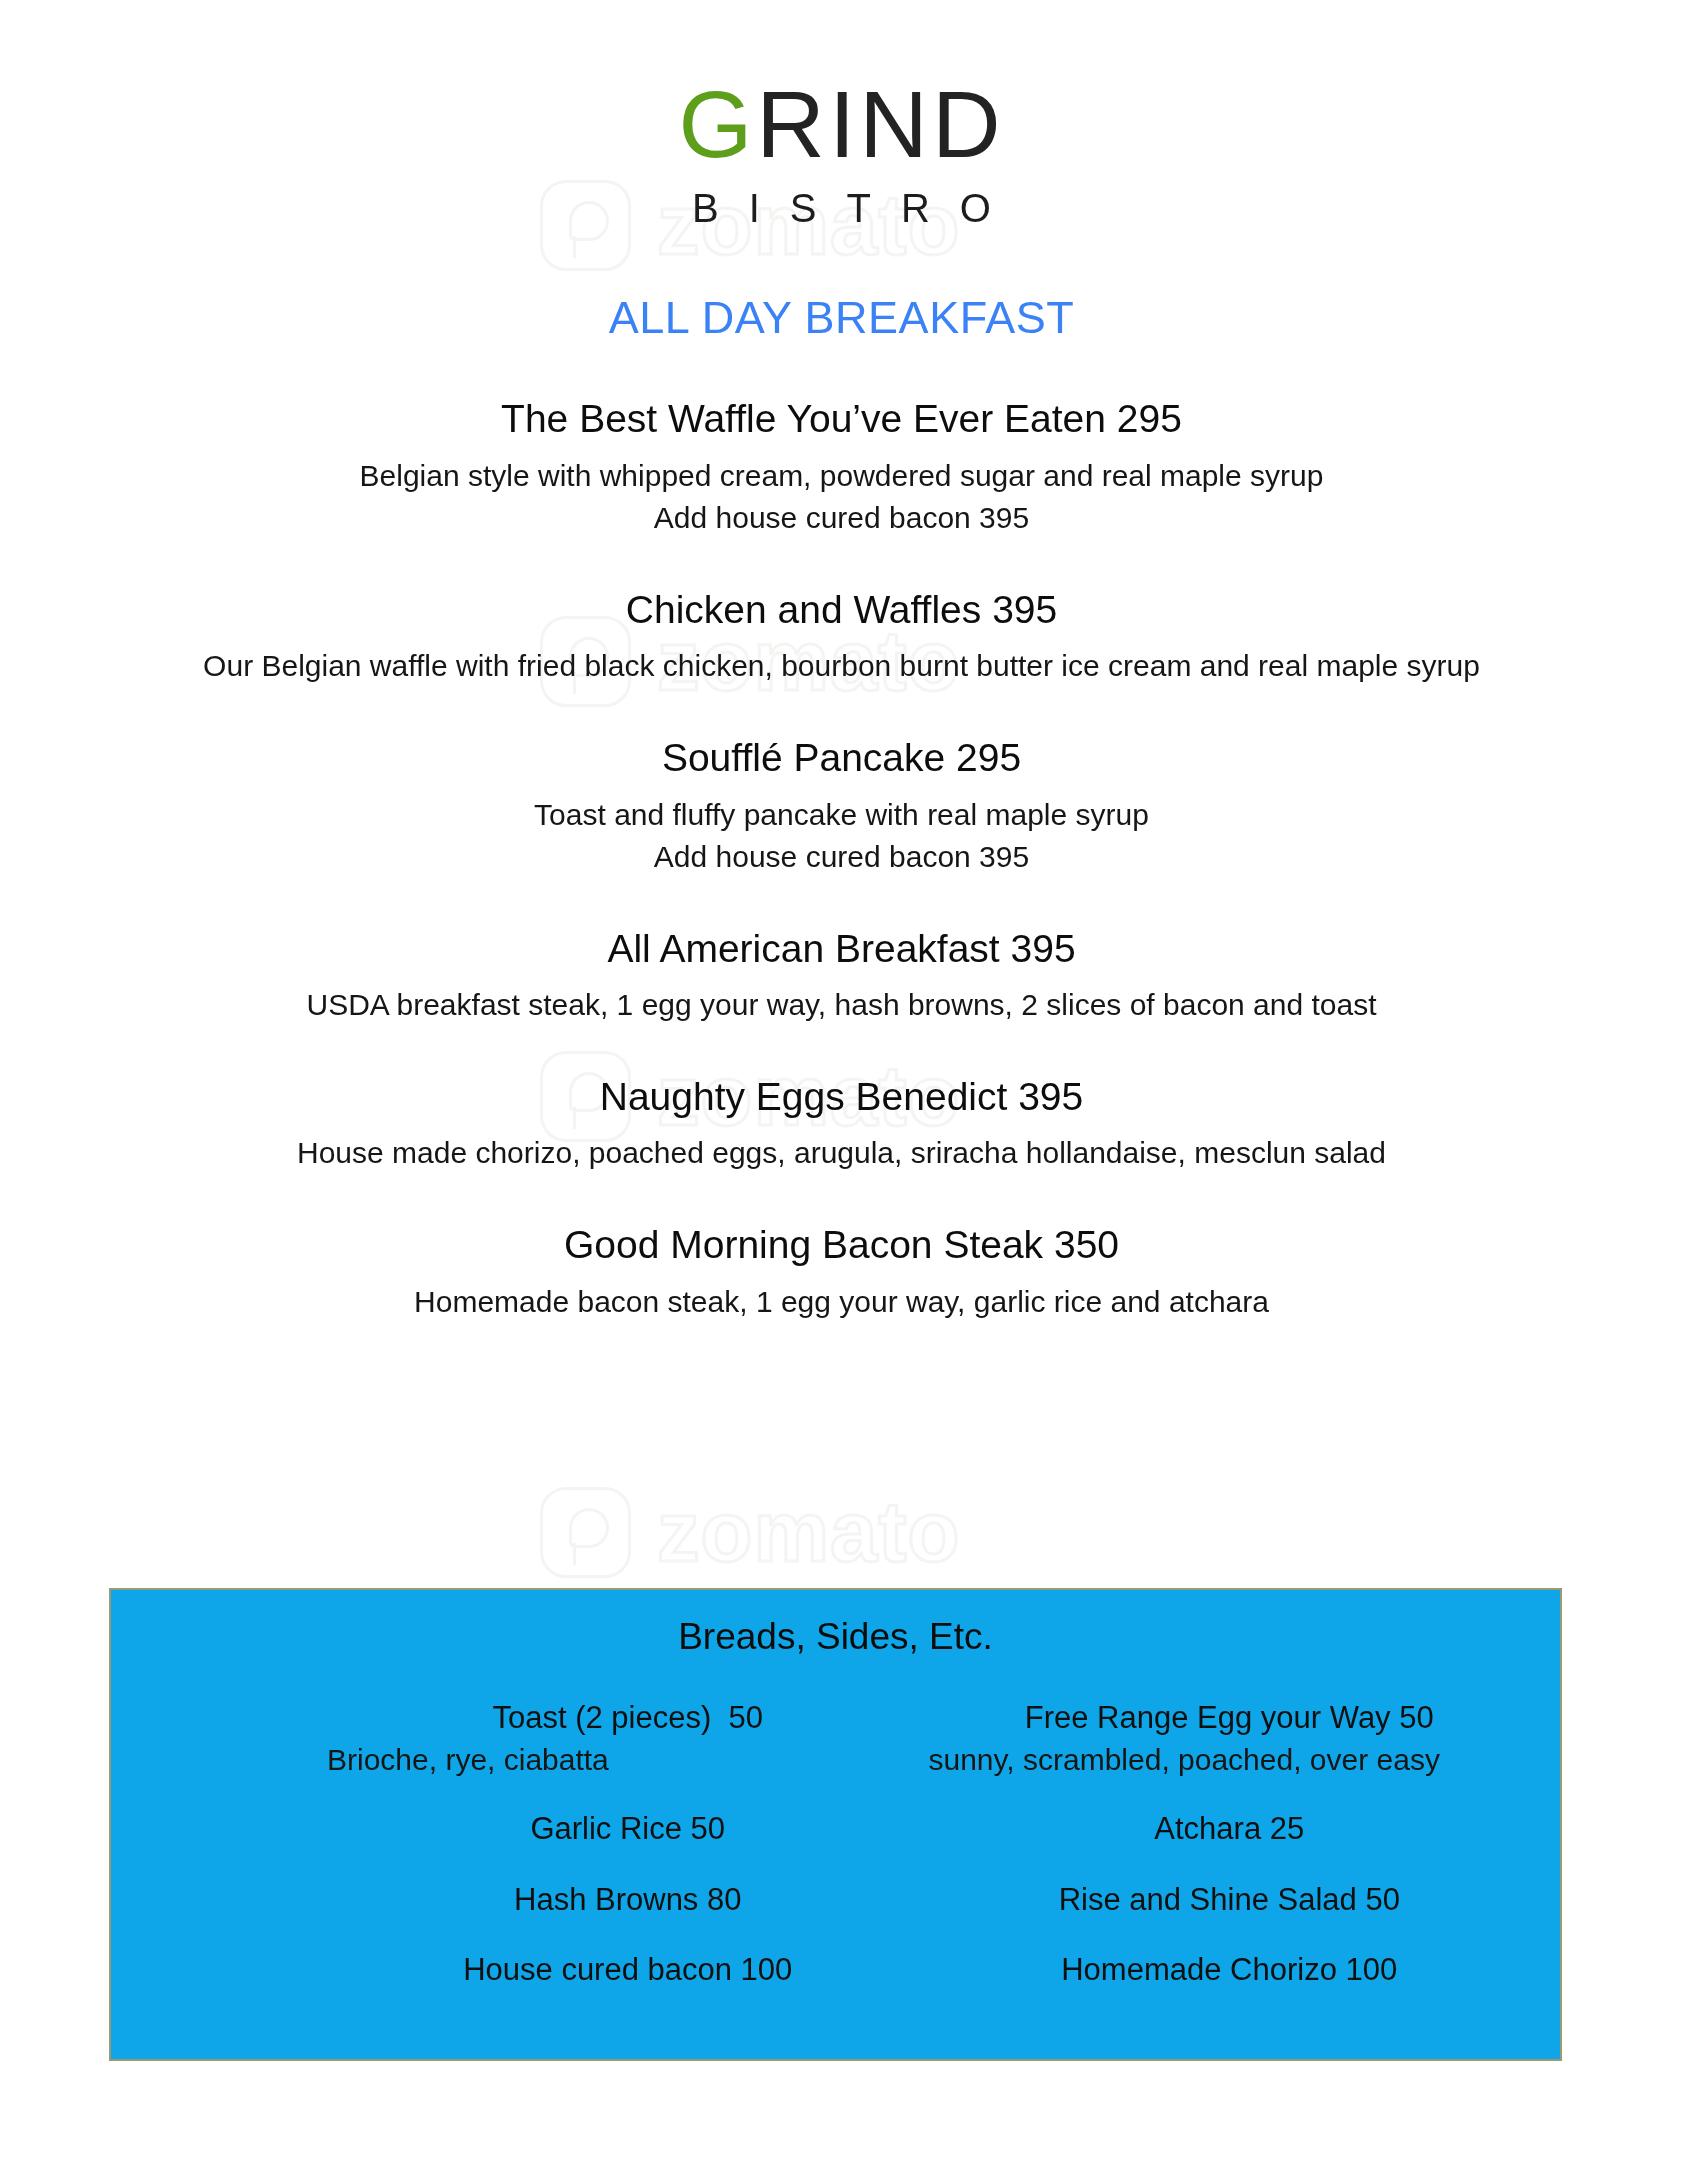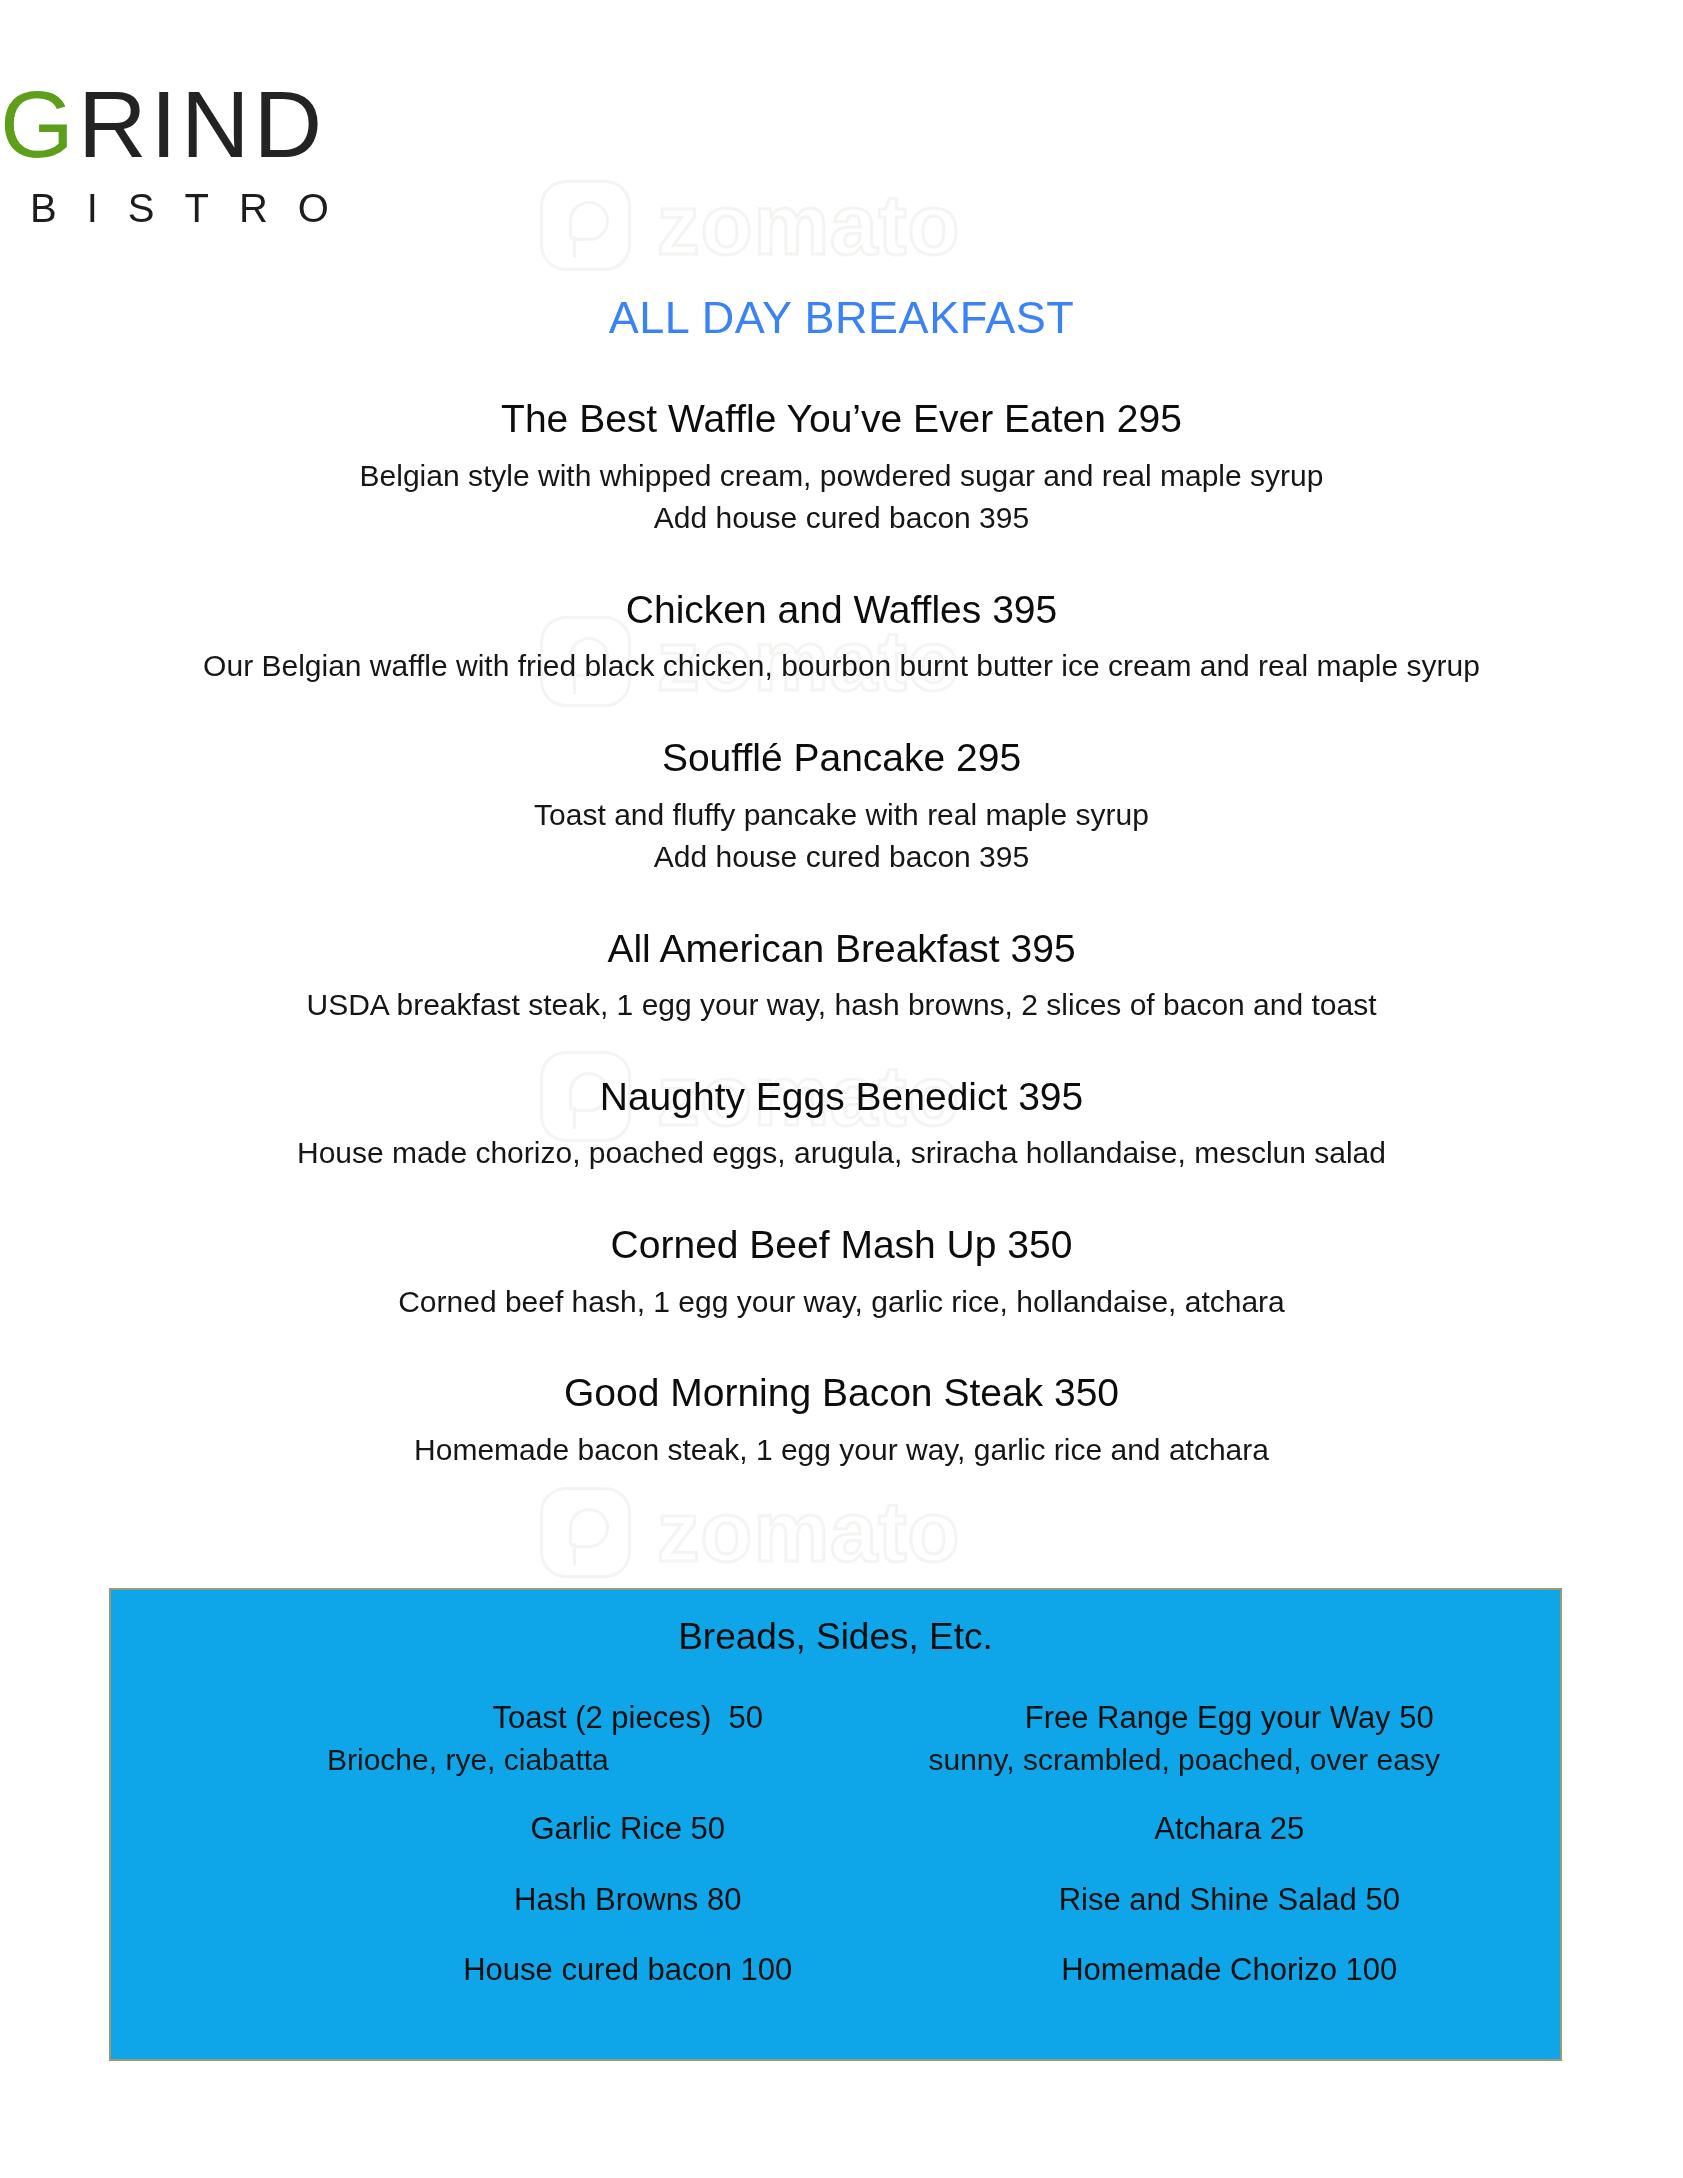--- a/index.html
+++ b/index.html
@@ -74,20 +74,21 @@
   }
 
   
   .content {
     position: relative;
     z-index: 2;
   }
 
   
   .logo-block {
+    text-align: center;
     padding-top: 77px;
   }
   .logo-grind {
     font-family: "Liberation Sans", sans-serif;
     font-size: 95px;
     font-weight: 400;
     letter-spacing: 4px;
     line-height: 1;
     white-space: nowrap;
   }
@@ -251,24 +252,20 @@
       <div class="menu-item">
         <div class="item-name">All American Breakfast 395</div>
         <div class="item-desc wide">USDA breakfast steak, 1 egg your way, hash browns, 2 slices of bacon and toast</div>
       </div>
 
       <div class="menu-item">
         <div class="item-name">Naughty Eggs Benedict 395</div>
         <div class="item-desc wide">House made chorizo, poached eggs, arugula, sriracha hollandaise, mesclun salad</div>
       </div>
 
-      <div class="menu-item">
-        <div class="item-name">Corned Beef Mash Up 350</div>
-        <div class="item-desc wide">Corned beef hash, 1 egg your way, garlic rice, hollandaise, atchara</div>
-      </div>
 
       <div class="menu-item">
         <div class="item-name">Good Morning Bacon Steak 350</div>
         <div class="item-desc wide">Homemade bacon steak, 1 egg your way, garlic rice and atchara</div>
       </div>
 
     </div>
   </div>
 
   <div class="sides-box">

